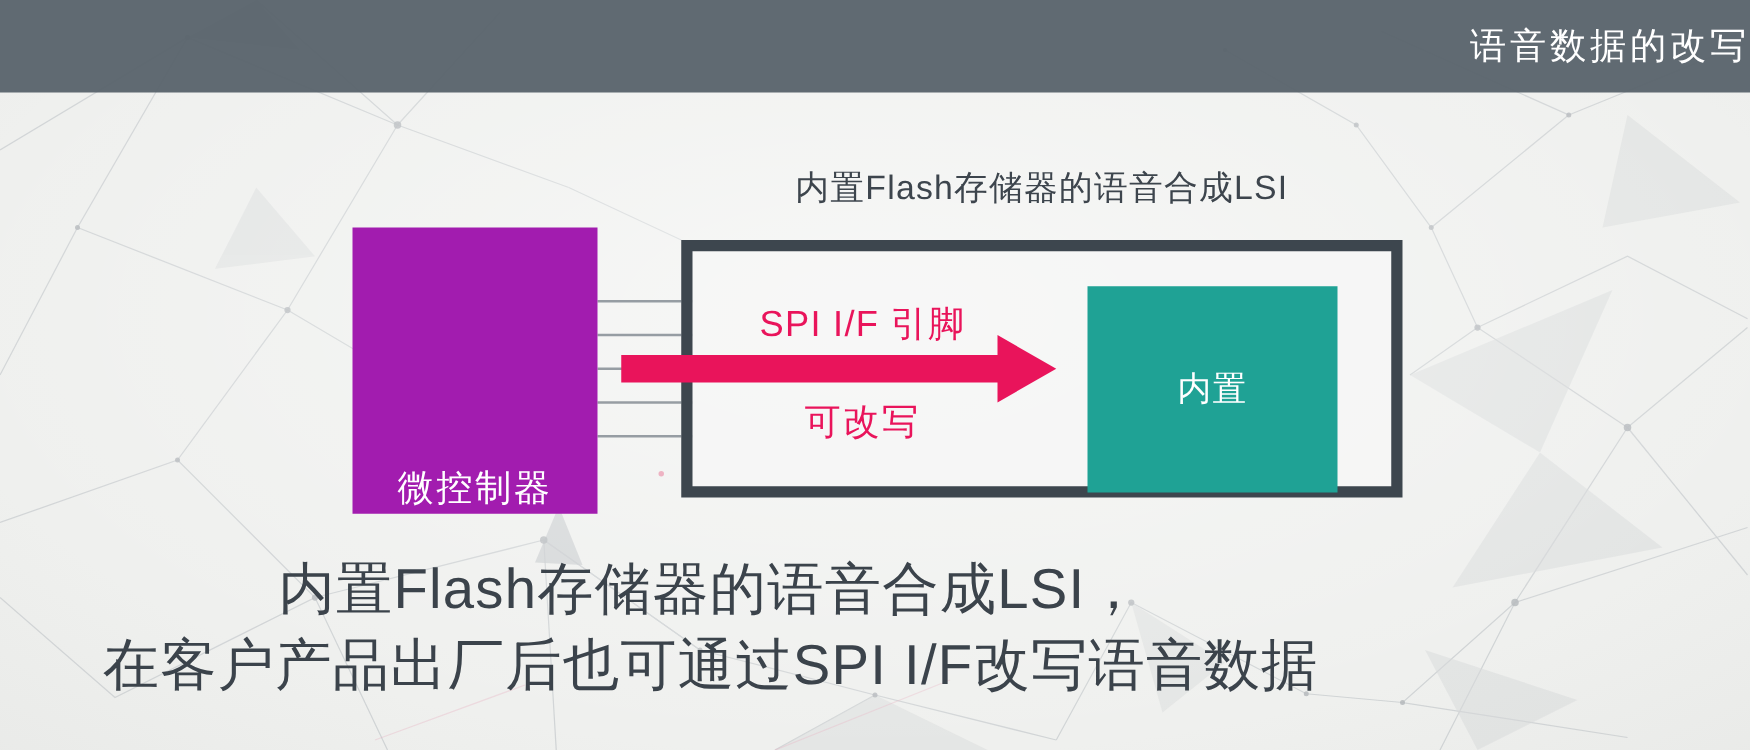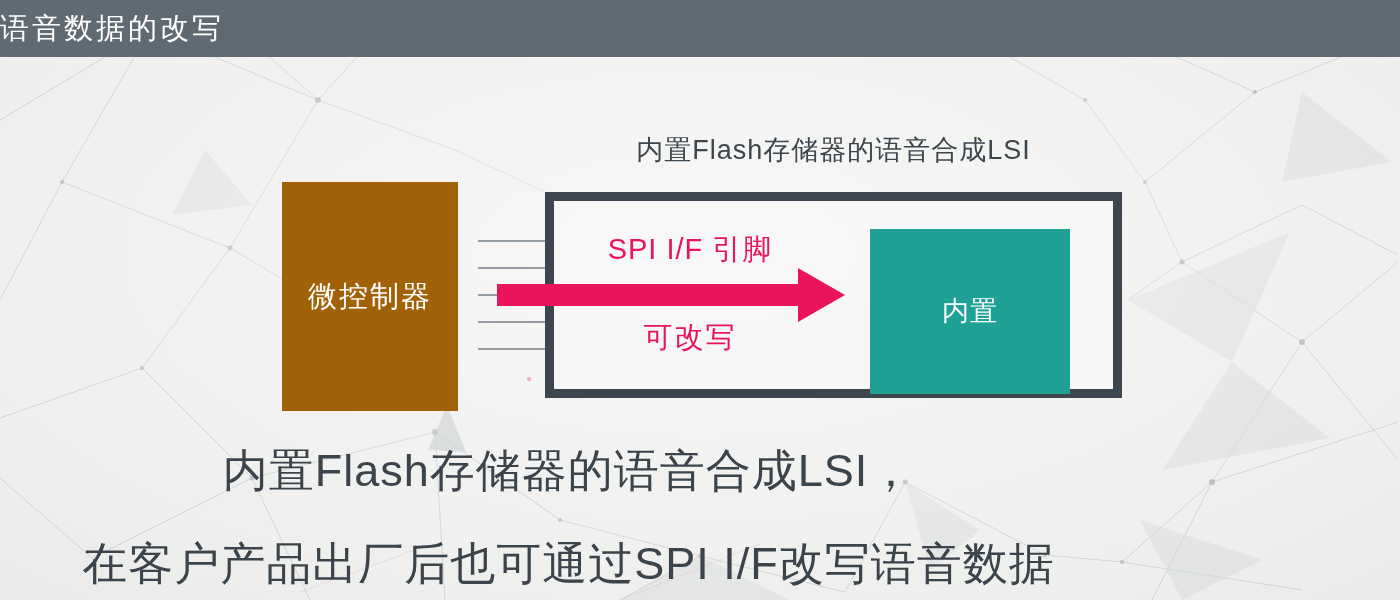--- a/index.html
+++ b/index.html
@@ -9,34 +9,34 @@
     font-family:"Liberation Sans","DejaVu Sans",sans-serif;
     color:#3b434b;
   }
   .plexus{position:absolute;left:0;top:0;width:1400px;height:600px;}
   .vignette{
     position:absolute;left:0;top:0;width:1400px;height:600px;pointer-events:none;
     background:radial-gradient(120% 130% at 50% 42%,
       rgba(255,255,255,0.50) 0%, rgba(240,240,238,0.00) 45%, rgba(190,192,190,0.38) 100%);
   }
   .header{
-    position:absolute;left:0;top:0;width:1400px;height:57px;
+    position:absolute;left:0;top:0;width:1400px;height:74px;
     background:rgba(90,100,108,0.96);
-    display:flex;align-items:center;justify-content:flex-start;
+    display:flex;align-items:center;justify-content:flex-end;
   }
   .header .title{
     color:#ffffff;font-size:29px;letter-spacing:3px;font-weight:500;
   }
   .lsi-caption{
     position:absolute;left:545px;top:132px;width:577px;
     text-align:center;font-size:27px;letter-spacing:1px;color:#3d454d;font-weight:500;
   }
   .mcu-box{
-    position:absolute;left:282px;top:182px;width:176px;height:229px;
-    background:#a16207;display:flex;align-items:center;justify-content:center;
+    position:absolute;left:282px;top:182px;width:196px;height:229px;
+    background:#a21caf;display:flex;align-items:flex-end;justify-content:center;
     z-index:3;
   }
   .mcu-box .mcu-label{color:#ffffff;font-size:29px;letter-spacing:2px;}
   .pin-line{
     position:absolute;left:478px;width:76px;height:2px;background:#969da3;z-index:2;
   }
   .lsi-box{
     position:absolute;left:545px;top:192px;width:577px;height:206px;
     box-sizing:border-box;border:9px solid #3d464e;
     background:rgba(247,247,246,0.72);
@@ -44,30 +44,30 @@
   }
   .flash-box{
     position:absolute;left:870px;top:229px;width:200px;height:165px;
     background:#1fa295;color:#ffffff;
     display:flex;flex-direction:column;align-items:center;justify-content:center;
     gap:24px;z-index:4;text-align:center;
   }
   .flash-box span{font-size:27px;line-height:1;letter-spacing:1px;}
   .rewrite-arrow{position:absolute;left:0;top:0;width:1400px;height:600px;z-index:5;pointer-events:none;}
   .arrow-label-top{
-    position:absolute;left:520px;top:230px;width:340px;text-align:center;
+    position:absolute;left:520px;top:240px;width:340px;text-align:center;
     font-size:29px;color:#e9145b;font-weight:500;z-index:6;letter-spacing:1px;
   }
   .arrow-label-bottom{
     position:absolute;left:520px;top:318px;width:340px;text-align:center;
     font-size:29px;color:#e9145b;font-weight:500;z-index:6;letter-spacing:2px;
   }
   .caption{position:absolute;left:0;width:1137px;text-align:center;color:#3b434b;z-index:6;}
   .caption-line-1{top:441px;font-size:45px;letter-spacing:1px;font-weight:500;}
-  .caption-line-2{top:502px;font-size:45px;letter-spacing:1px;font-weight:500;margin-top:32px;}
+  .caption-line-2{top:502px;font-size:45px;letter-spacing:1px;font-weight:500;}
 </style>
 </head>
 <body>
 
 <div class="stage">
 
   <svg class="plexus" viewBox="0 0 1400 600" preserveAspectRatio="none" xmlns="http://www.w3.org/2000/svg">
     <g stroke="#ccd0d2" stroke-width="1" opacity="0.85" fill="none">
       <path d="M0,120 L150,30 L318,100 L205,0 M318,100 L400,10 M318,100 L455,150 M318,100 L230,248 M150,30 L62,182 L0,300 M62,182 L230,248 L142,368 L0,418 M142,368 L252,478 L92,558 L0,478 M252,478 L310,600 M252,478 L435,432 L445,600 M435,432 L560,520 L700,556 L845,592 M700,556 L620,600 M845,592 L905,482 L1045,555 L1122,562"></path>
       <path d="M980,40 L1085,100 L1145,182 L1255,92 L1105,25 M1255,92 L1395,35 M1145,182 L1182,262 L1302,205 L1398,255 M1182,262 L1128,300 M1182,262 L1302,342 L1398,262 M1302,342 L1212,482 L1398,422 M1212,482 L1122,562 L1302,590 M1212,482 L1152,600 M1302,342 L1398,460"></path>

